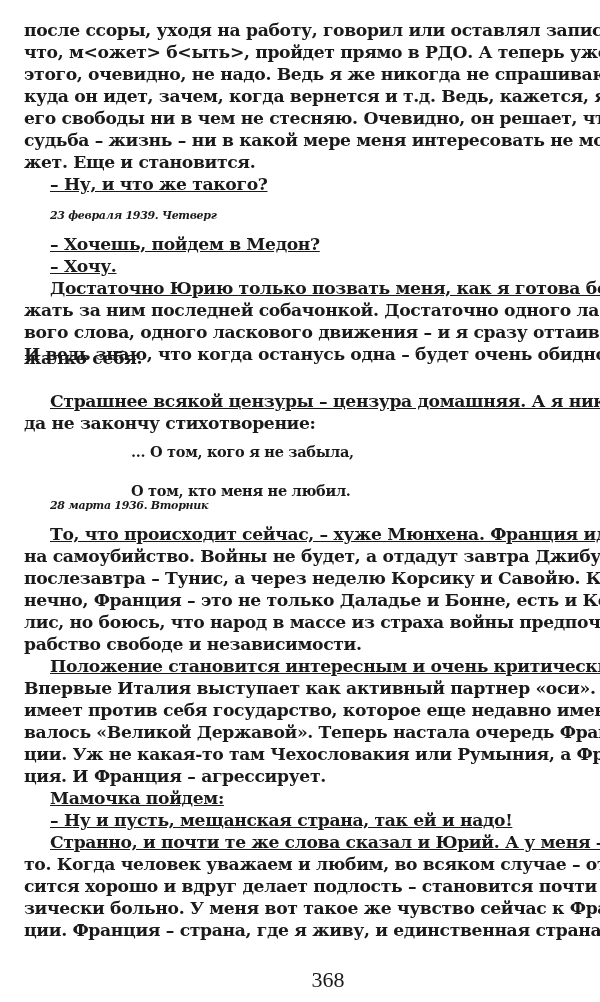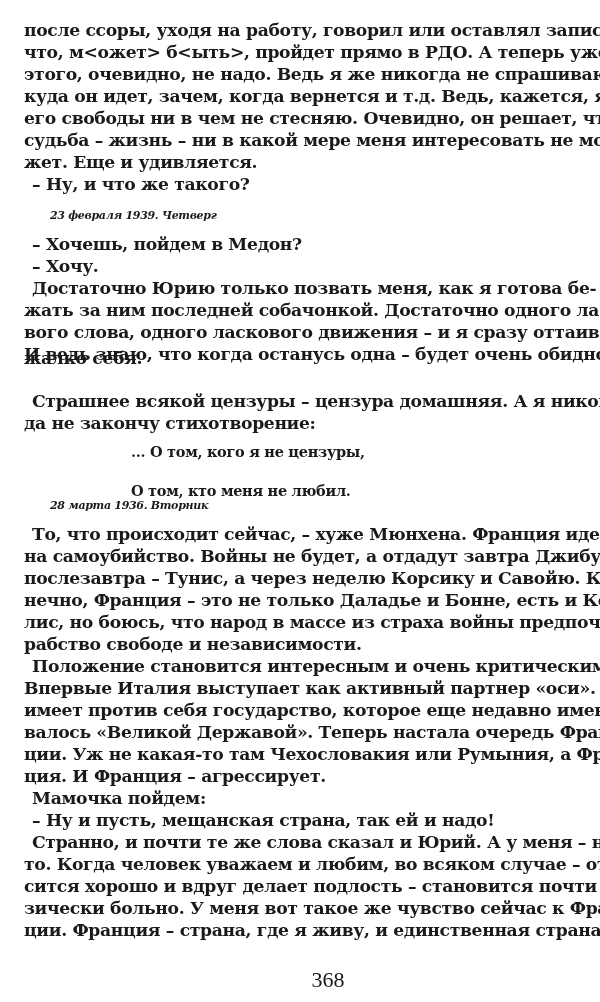--- a/index.html
+++ b/index.html
@@ -1,54 +1,54 @@
 <!DOCTYPE html>
 <html><head>
 <meta charset="utf-8">
 <style>
   html, body { margin:0; padding:0; }
   body { width:600px; height:1002px; background:#ffffff; position:relative; overflow:hidden;
          font-family:"DejaVu Serif", "Liberation Serif", serif; color:#1a1a1a; }
   .ln { position:absolute; left:24px; width:556px; font-size:17.2px; line-height:20px;
         font-weight:bold; white-space:nowrap; letter-spacing:-0.35px; }
   .just { text-align:justify; text-align-last:justify; }
-  .ind { left:32px; width:530px; }
+  .ind { left:50px; width:530px;text-decoration:underline; }
   .head { position:absolute; left:50px; font-style:italic; font-weight:bold; font-size:11px;
           line-height:20px; white-space:nowrap; letter-spacing:-0.3px; }
   .poem { position:absolute; left:131px; font-size:14.5px; line-height:18px; font-weight:bold;
           white-space:nowrap; letter-spacing:-0.3px; }
   .pnum { position:absolute; left:0; width:600px; text-align:center; top:968px;
           font-family:"Liberation Serif", serif; font-size:22px; line-height:24px;margin-left:28px; }
 </style>
 </head>
 <body>
 
 <div>
   <div class="ln just" style="top:20px">после ссоры, уходя на работу, говорил или оставлял записку,</div>
   <div class="ln just" style="top:42px">что, м&lt;ожет&gt; б&lt;ыть&gt;, пройдет прямо в РДО. А теперь уже</div>
   <div class="ln just" style="top:64px">этого, очевидно, не надо. Ведь я же никогда не спрашиваю его,</div>
   <div class="ln just" style="top:86px">куда он идет, зачем, когда вернется и т.д. Ведь, кажется, я</div>
   <div class="ln just" style="top:108px">его свободы ни в чем не стесняю. Очевидно, он решает, что</div>
   <div class="ln just" style="top:130px">судьба – жизнь – ни в какой мере меня интересовать не мо-</div>
-  <div class="ln" style="top:152px">жет. Еще и удивляется.</div>
+  <div class="ln" style="top:152px">жет. Еще и становится.</div>
   <div class="ln ind" style="top:174px">– Ну, и что же такого?</div>
 
   <div class="head" style="top:206px">23 февраля 1939. Четверг</div>
 
   <div class="ln ind" style="top:234px">– Хочешь, пойдем в Медон?</div>
   <div class="ln ind" style="top:256px">– Хочу.</div>
   <div class="ln ind just" style="top:278px">Достаточно Юрию только позвать меня, как я готова бе-</div>
   <div class="ln just" style="top:300px">жать за ним последней собачонкой. Достаточно одного ласко-</div>
   <div class="ln just" style="top:322px">вого слова, одного ласкового движения – и я сразу оттаиваю.</div>
   <div class="ln just" style="top:344px">И ведь знаю, что когда останусь одна – будет очень обидно и</div>
   <div class="ln" style="top:348px">жалко себя.</div>
   <div class="ln ind just" style="top:391px">Страшнее всякой цензуры – цензура домашняя. А я никог-</div>
   <div class="ln" style="top:413px">да не закончу стихотворение:</div>
 
-  <div class="poem" style="top:443px">... О том, кого я не цензуры,</div>
+  <div class="poem" style="top:443px">... О том, кого я не забыла,</div>
   <div class="poem" style="top:482px">О том, кто меня не любил.</div>
 
   <div class="head" style="top:496px">28 марта 1936. Вторник</div>
 
   <div class="ln ind just" style="top:524px">То, что происходит сейчас, – хуже Мюнхена. Франция идет</div>
   <div class="ln just" style="top:546px">на самоубийство. Войны не будет, а отдадут завтра Джибути,</div>
   <div class="ln just" style="top:568px">послезавтра – Тунис, а через неделю Корсику и Савойю. Ко-</div>
   <div class="ln just" style="top:590px">нечно, Франция – это не только Даладье и Бонне, есть и Кере-</div>
   <div class="ln just" style="top:612px">лис, но боюсь, что народ в массе из страха войны предпочтет</div>
   <div class="ln" style="top:634px">рабство свободе и независимости.</div>

